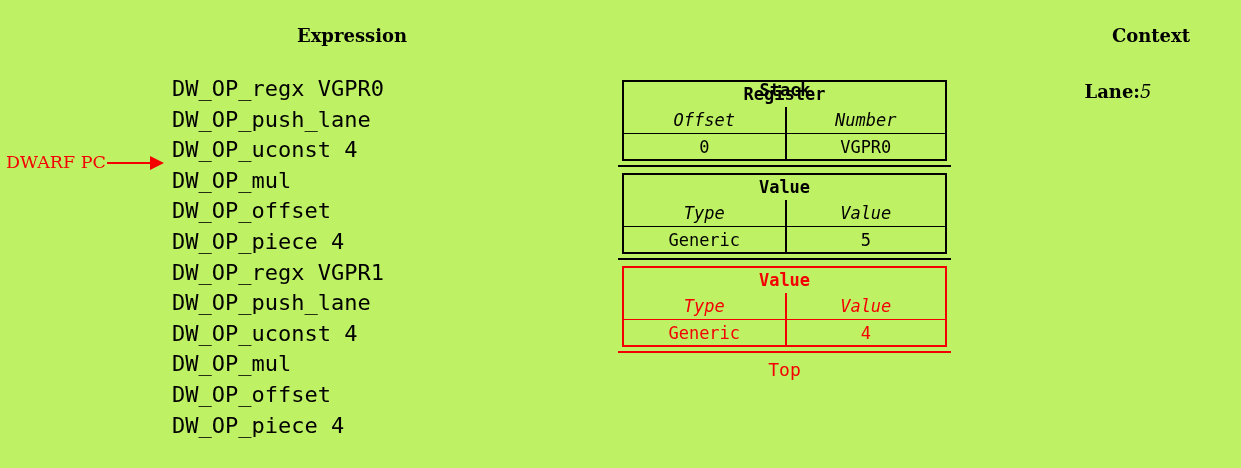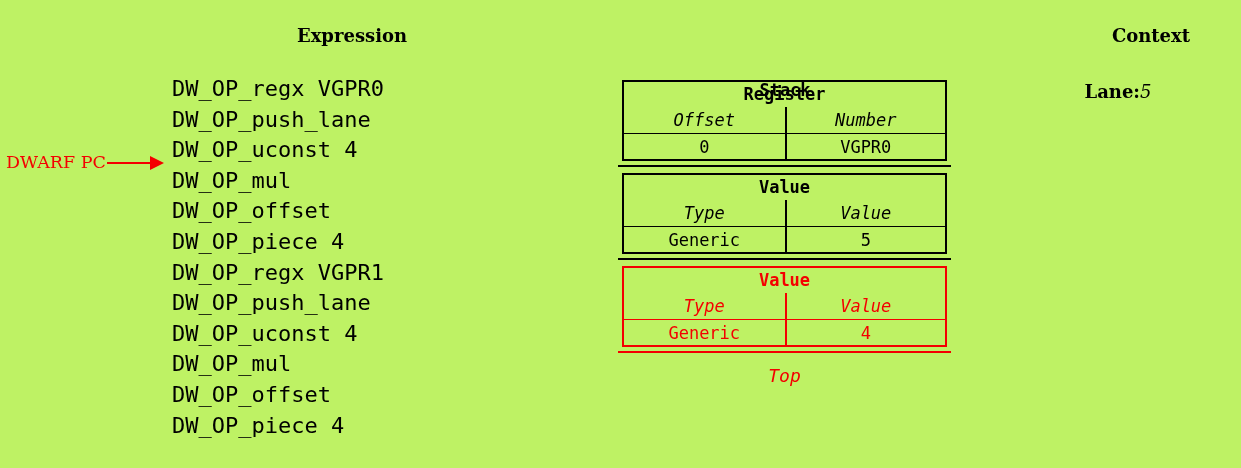--- a/index.html
+++ b/index.html
@@ -107,23 +107,22 @@
   .s-cell.val { border-top: 1.5px solid currentColor; line-height: 27px; }
   .shelf {
     height: 0;
     border-top: 2px solid #000000;
     margin-top: 4px;
     margin-bottom: 6px;
   }
   .s-table.red { border-color: #f40000; color: #f40000; }
   .shelf.red { border-color: #f40000; }
   .top-label {
-    margin-top: 13px;
+    margin-top: 7px;
     color: #f40000;
-    font-style: italic;
     font-size: 18px;
     line-height: 20px;
   }
 
   
   .context-block {
     position: absolute;
     left: 1008px;
     top: 79px;
     width: 220px;

